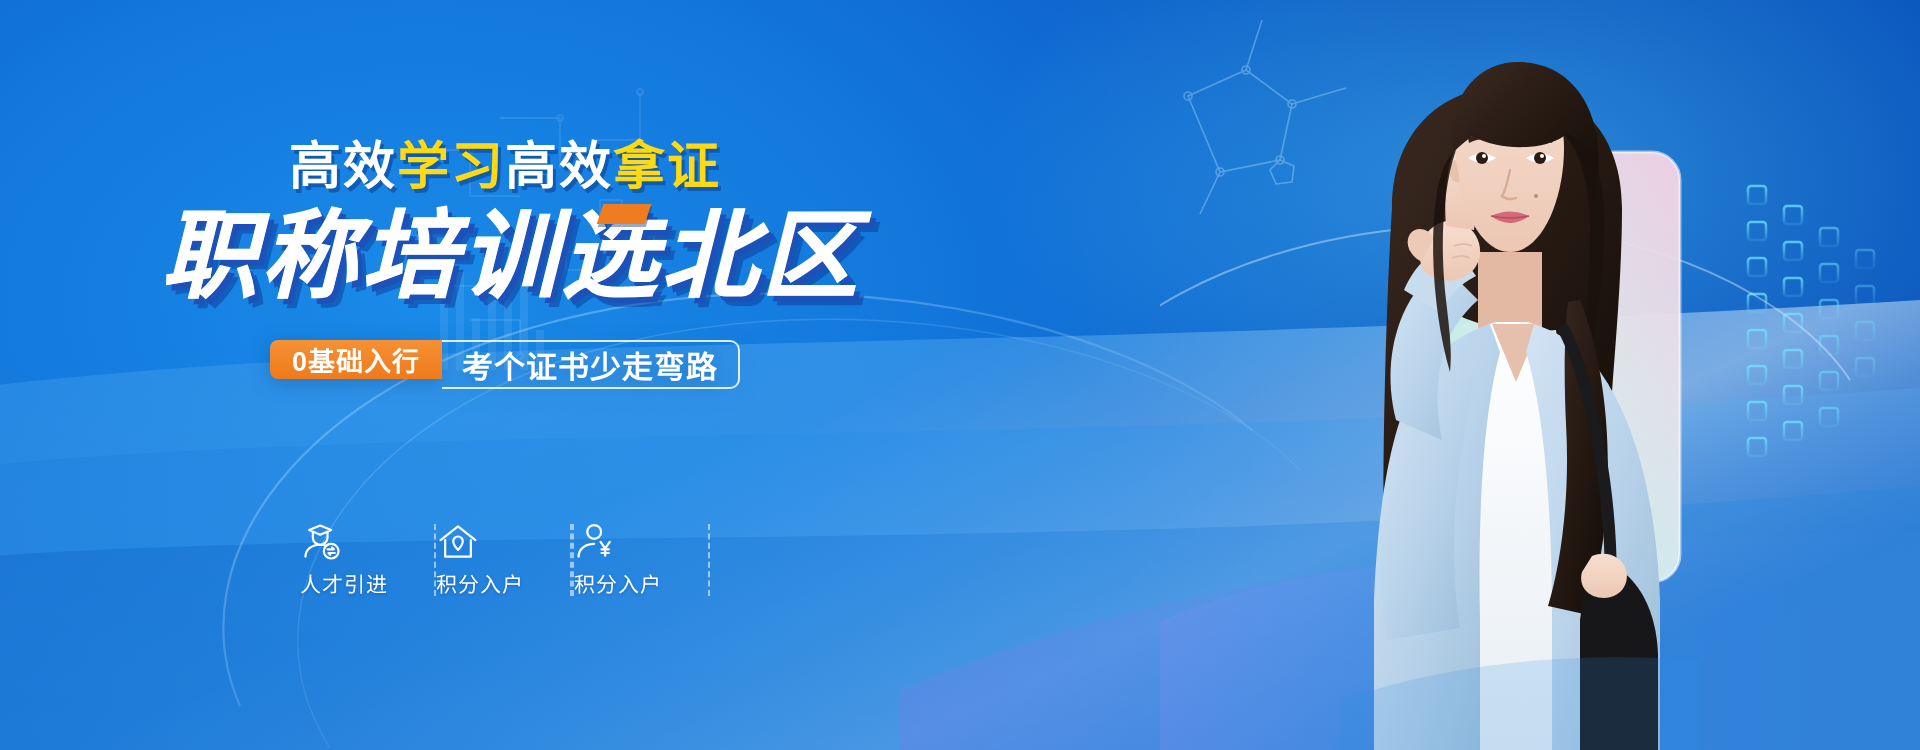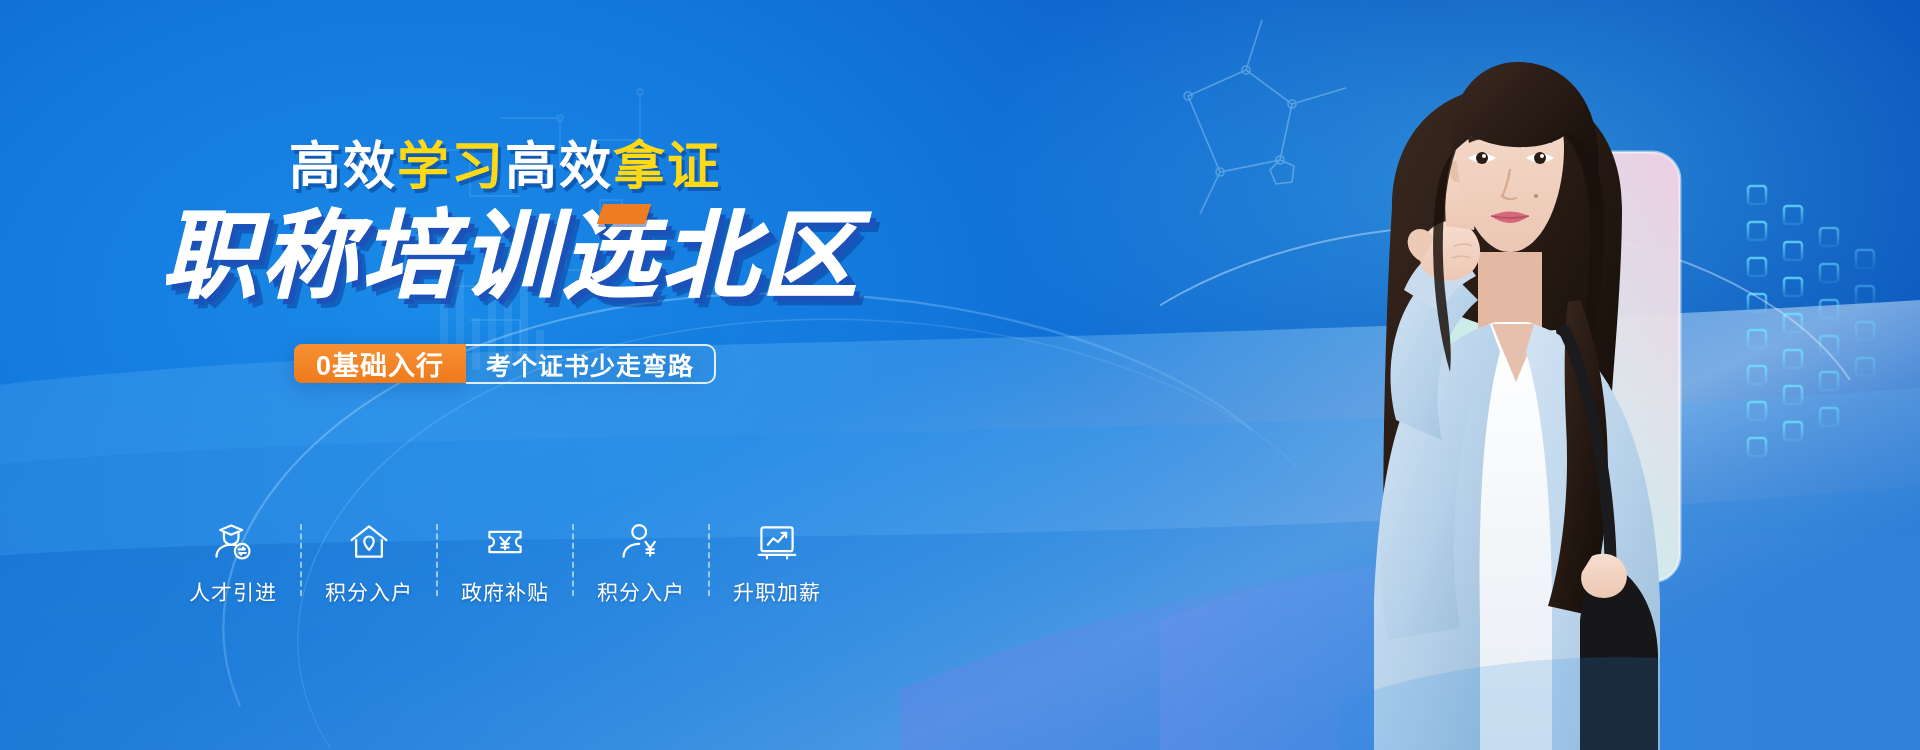--- a/index.html
+++ b/index.html
@@ -46,46 +46,46 @@
   }
   .headline .accent-bar {
     position:absolute; right:214px; top:-2px;
     width:48px; height:20px; background:#f07c22;
     transform:skewX(-18deg);
     box-shadow:2px 3px 0 rgba(20,60,140,.45);
   }
 
   
   .badge-row {
-    margin-top:34px; display:flex; align-items:center; height:48px;
+    margin-top:34px; display:flex; align-items:flex-start; height:48px;
     filter:drop-shadow(0 4px 10px rgba(5,40,100,.25));
   }
   .badge-orange {
     display:flex; align-items:center; justify-content:center;
     background:linear-gradient(180deg,#f59134 0%,#ef7a1b 100%);
     color:#fff; font-size:27px; font-weight:700; letter-spacing:1px;
     padding:0 22px; border-radius:8px 0 0 8px;
   }
   .badge-outline {
     display:flex; align-items:center; justify-content:center;
     border:2px solid rgba(255,255,255,.85); border-left:none;
     border-radius:0 10px 10px 0;
-    color:#fff; font-size:25px; font-weight:700; letter-spacing:1px;
+    color:#fff; font-size:31px; font-weight:700; letter-spacing:1px;
     padding:0 20px;
   }
 
   
   .features {
     position:absolute; left:0; top:520px; width:1010px;
     display:flex; justify-content:center; align-items:flex-start;
     z-index:20;
   }
   .feature {
-    width:134px; display:flex; flex-direction:column; align-items:center;
-    gap:12px;
+    width:134px; display:flex; flex-direction:column; 
+    gap:4px;
   }
   .feature .ic { width:44px; height:44px; display:block; }
   .feature .lb {
     color:#ffffff; font-size:21px; letter-spacing:1px; white-space:nowrap;
     text-shadow:0 1px 3px rgba(8,50,120,.4);
   }
   .divider {
     width:0; height:72px; margin-top:4px;
     border-left:2px dashed rgba(255,255,255,.55);
   }
@@ -208,51 +208,34 @@
       <svg class="ic" viewBox="0 0 48 48" fill="none" stroke="#ffffff" stroke-width="2.4" stroke-linecap="round" stroke-linejoin="round">
         <path d="M5 22 L24 7 L43 22"></path>
         <path d="M10 22 V40 h28 V22"></path>
         <path d="M24 18 a5.2 5.2 0 0 1 5.2 5.2 c0 3.9-5.2 9.4-5.2 9.4 s-5.2-5.5-5.2-9.4 A5.2 5.2 0 0 1 24 18 Z"></path>
       </svg>
       <span class="lb">积分入户</span>
     </div>
 
     <div class="divider"></div>
 
-    <div class="feature">
-      <svg class="ic" viewBox="0 0 48 48" fill="none" stroke="#ffffff" stroke-width="2.4" stroke-linecap="round" stroke-linejoin="round">
-        <path d="M7 13 h34 v6 a5 5 0 0 0 0 10 v6 H7 v-6 a5 5 0 0 0 0-10 Z"></path>
-        <path d="M19 19 L24 25 L29 19 M20 26 h8 M20 30 h8 M24 25 v7"></path>
-      </svg>
-      <span class="lb">政府补贴</span>
-    </div>
 
     <div class="divider"></div>
 
     <div class="feature">
       <svg class="ic" viewBox="0 0 48 48" fill="none" stroke="#ffffff" stroke-width="2.4" stroke-linecap="round" stroke-linejoin="round">
         <circle cx="22" cy="13" r="7.5"></circle>
         <path d="M5 40 c0-8.5 7.6-14 17-14"></path>
         <path d="M29 24 L34 31 L39 24 M30 32 h8 M30 36 h8 M34 31 v8"></path>
       </svg>
       <span class="lb">积分入户</span>
     </div>
 
     <div class="divider"></div>
 
-    <div class="feature">
-      <svg class="ic" viewBox="0 0 48 48" fill="none" stroke="#ffffff" stroke-width="2.4" stroke-linecap="round" stroke-linejoin="round">
-        <rect x="7" y="8" width="34" height="26" rx="2.5"></rect>
-        <path d="M14 27 L20 20 L25 24 L34 14"></path>
-        <path d="M29 14 h5 v5"></path>
-        <path d="M4 38 h40"></path>
-        <path d="M13 38 v4 M35 38 v4"></path>
-      </svg>
-      <span class="lb">升职加薪</span>
-    </div>
   </div>
 
   <div class="hero">
     <svg class="hero-svg" viewBox="0 0 760 750">
       <defs>
         <linearGradient id="cardG" x1="0" y1="1" x2="1" y2="0">
           <stop offset="0%" stop-color="#9ff2cc"></stop>
           <stop offset="45%" stop-color="#d9f0ee"></stop>
           <stop offset="100%" stop-color="#f7d3e3"></stop>
         </linearGradient>

